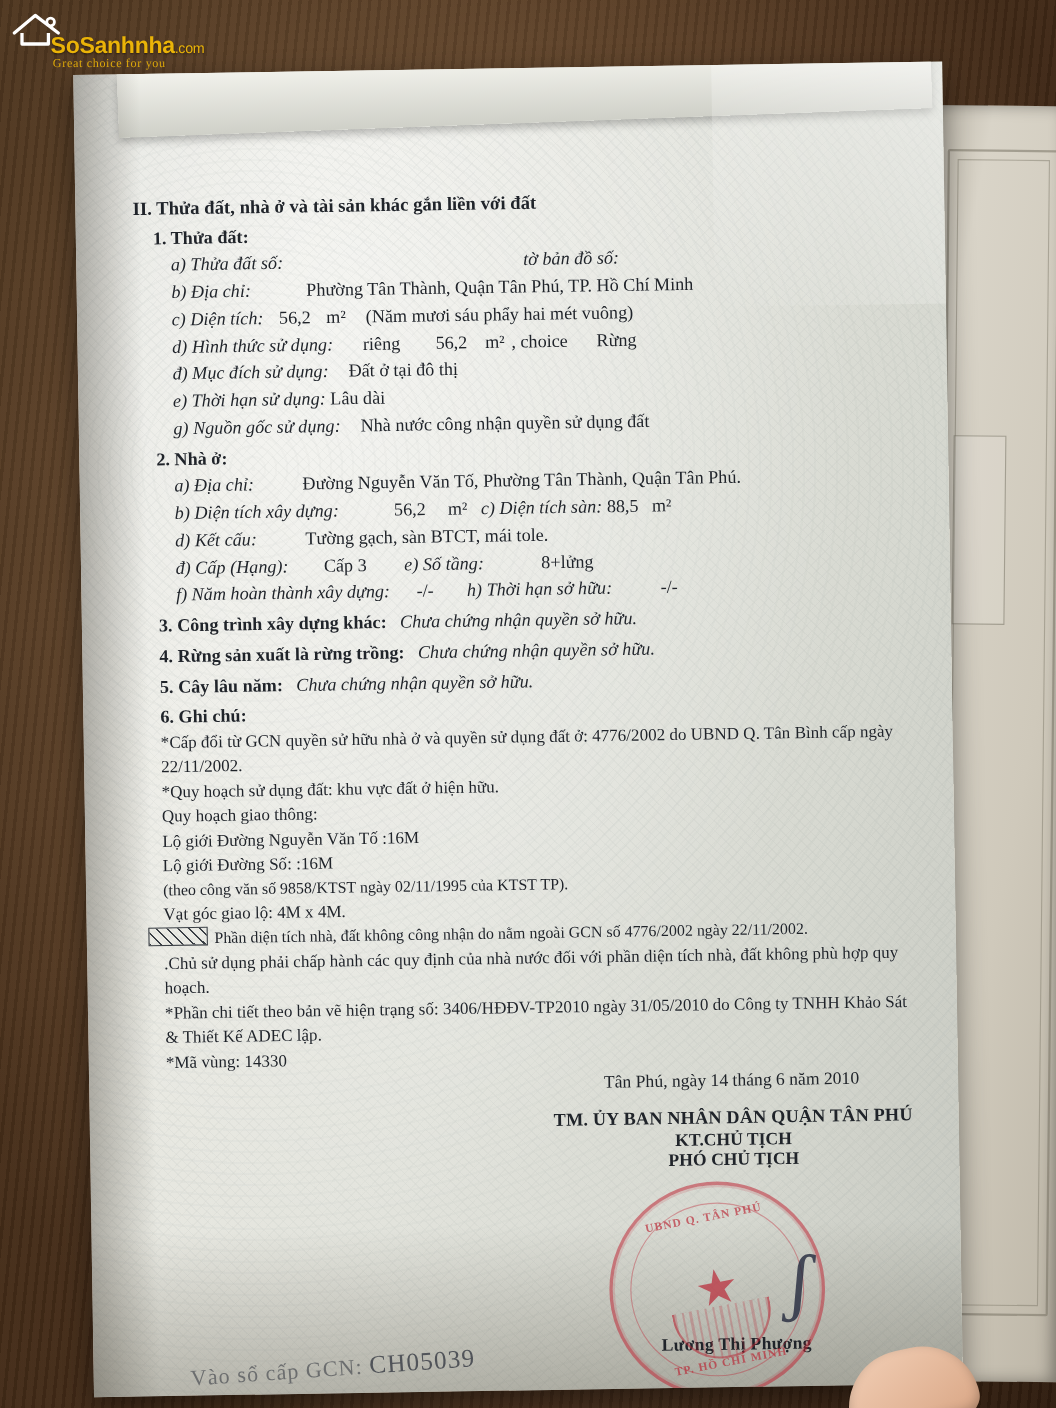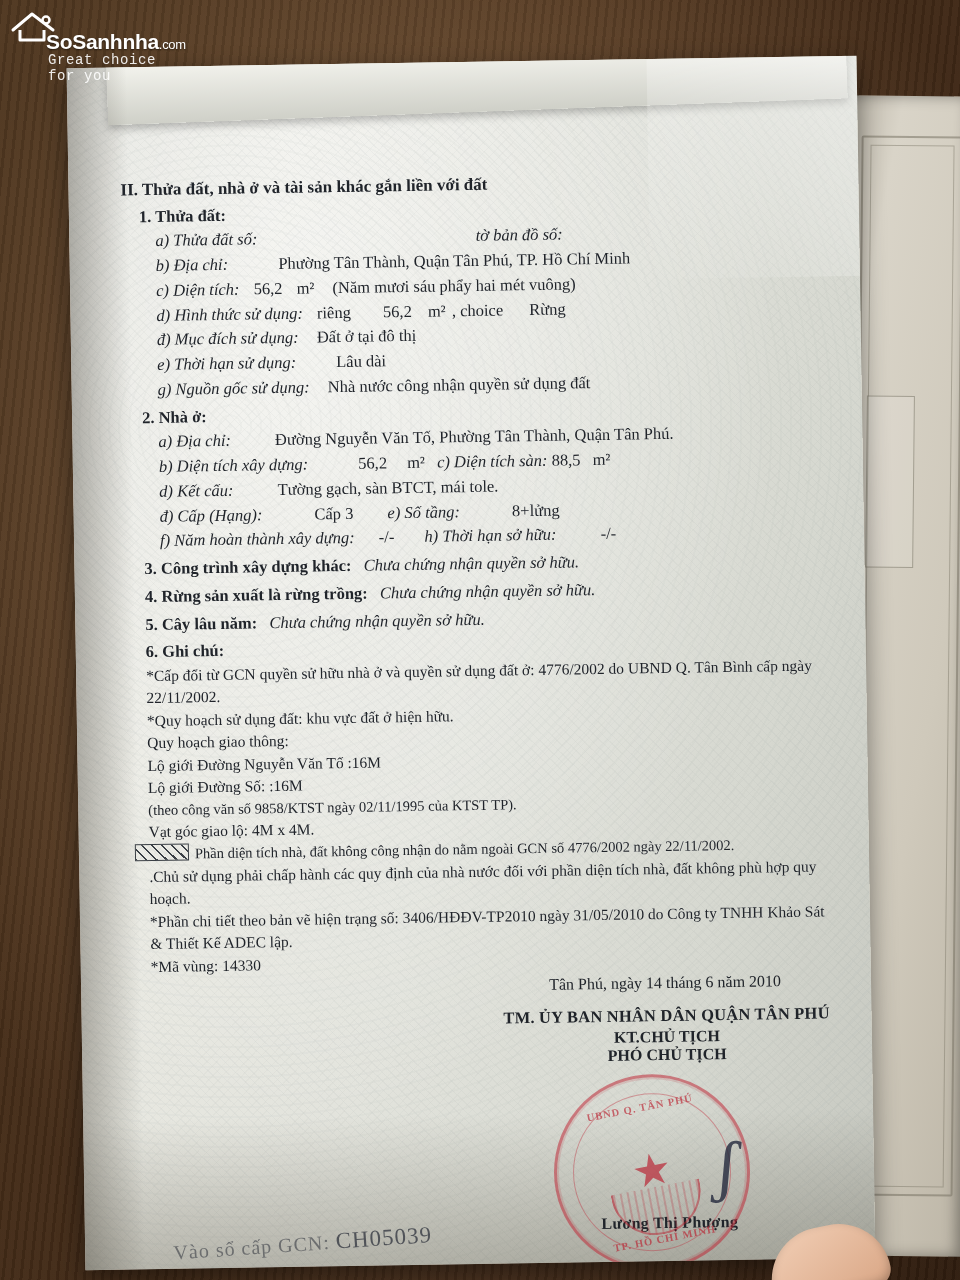--- a/index.html
+++ b/index.html
@@ -137,32 +137,32 @@
   }
   
   .handnote{
     position:absolute;left:88px;top:1165px;width:300px;
     color:rgba(45,50,58,.55);font-size:20px;letter-spacing:1px;
     transform:rotate(-3deg);
   }
   .handnote .code{font-size:23px;color:rgba(40,45,55,.72);}
   
   .logo{
-    position:absolute;left:10px;top:8px;width:150px;height:58px;color:#ffffff;
+    position:absolute;left:10px;top:8px;width:150px;height:58px;color:#eab308;
   }
   .logo .mark{position:absolute;left:0;top:2px;}
   .logo .brand{
     position:absolute;left:36px;top:22px;font-family:"Liberation Sans",sans-serif;
     font-size:21px;font-weight:bold;letter-spacing:-.3px;
     text-shadow:0 1px 2px rgba(0,0,0,.55);
   }
   .logo .brand .dim{font-weight:normal;font-size:13px;}
   .logo .tag{
-    position:absolute;left:38px;top:44px;font-family:Liberation Mono, monospace;
-    font-size:14px;letter-spacing:.6px;opacity:.9;
+    position:absolute;left:38px;top:44px;font-family:Liberation Serif, serif;
+    font-size:11px;letter-spacing:.6px;opacity:.9;
   }
   
   .finger{
     position:absolute;left:768px;bottom:-16px;width:120px;height:70px;
     background:linear-gradient(150deg,#f2cfb6,#d9a685);
     border-radius:60px 60px 20px 20px;
     transform:rotate(-12deg);
     box-shadow:0 -4px 10px rgba(0,0,0,.25) inset;
   }
 </style>
@@ -199,33 +199,33 @@
       <span class="norm">Phường Tân Thành, Quận Tân Phú, TP. Hồ Chí Minh</span>
     </div>
     <div class="lvl2">
       <span class="lab">c) Diện tích:</span>
       <span class="norm" style="margin-left:10px">56,2</span>
       <span class="norm" style="margin-left:10px">m²</span>
       <span class="norm" style="margin-left:14px">(Năm mươi sáu phẩy hai mét vuông)</span>
     </div>
     <div class="lvl2">
       <span class="lab">d) Hình thức sử dụng:</span>
-      <span class="norm" style="margin-left:10px">riêng</span>
+      <span class="norm" style="margin-left:23px">riêng</span>
       <span class="norm" style="margin-left:28px">56,2</span>
       <span class="norm" style="margin-left:12px">m²</span>
       <span class="norm" style="margin-left:2px">, choice</span>
       <span class="norm" style="margin-left:22px">Rừng</span>
     </div>
     <div class="lvl2">
       <span class="lab">đ) Mục đích sử dụng:</span>
       <span class="norm" style="margin-left:14px">Đất ở tại đô thị</span>
     </div>
     <div class="lvl2">
       <span class="lab">e) Thời hạn sử dụng:</span>
-      <span class="norm" style="margin-left:36px">Lâu dài</span>
+      <span class="norm" style="">Lâu dài</span>
     </div>
     <div class="lvl2">
       <span class="lab">g) Nguồn gốc sử dụng:</span>
       <span class="norm" style="margin-left:14px">Nhà nước công nhận quyền sử dụng đất</span>
     </div>
 
     <div class="lvl1 sec-line">2. Nhà ở:</div>
     <div class="lvl2">
       <span class="lab">a) Địa chỉ:</span>
       <span class="norm" style="margin-left:40px">Đường Nguyễn Văn Tố, Phường Tân Thành, Quận Tân Phú.</span>
@@ -237,21 +237,21 @@
       <span class="lab" style="margin-left:8px">c) Diện tích sàn:</span>
       <span class="norm" style="">88,5</span>
       <span class="norm" style="margin-left:8px">m²</span>
     </div>
     <div class="lvl2">
       <span class="lab">d) Kết cấu:</span>
       <span class="norm" style="margin-left:40px">Tường gạch, sàn BTCT, mái tole.</span>
     </div>
     <div class="lvl2">
       <span class="lab">đ) Cấp (Hạng):</span>
-      <span class="norm" style="margin-left:48px">Cấp 3</span>
+      <span class="norm" style="margin-left:28px">Cấp 3</span>
       <span class="lab" style="margin-left:30px">e) Số tầng:</span>
       <span class="norm" style="margin-left:48px">8+lửng</span>
     </div>
     <div class="lvl2">
       <span class="lab">f) Năm hoàn thành xây dựng:</span>
       <span class="norm" style="margin-left:20px">-/-</span>
       <span class="lab" style="margin-left:26px">h) Thời hạn sở hữu:</span>
       <span class="norm" style="margin-left:40px">-/-</span>
     </div>
 

